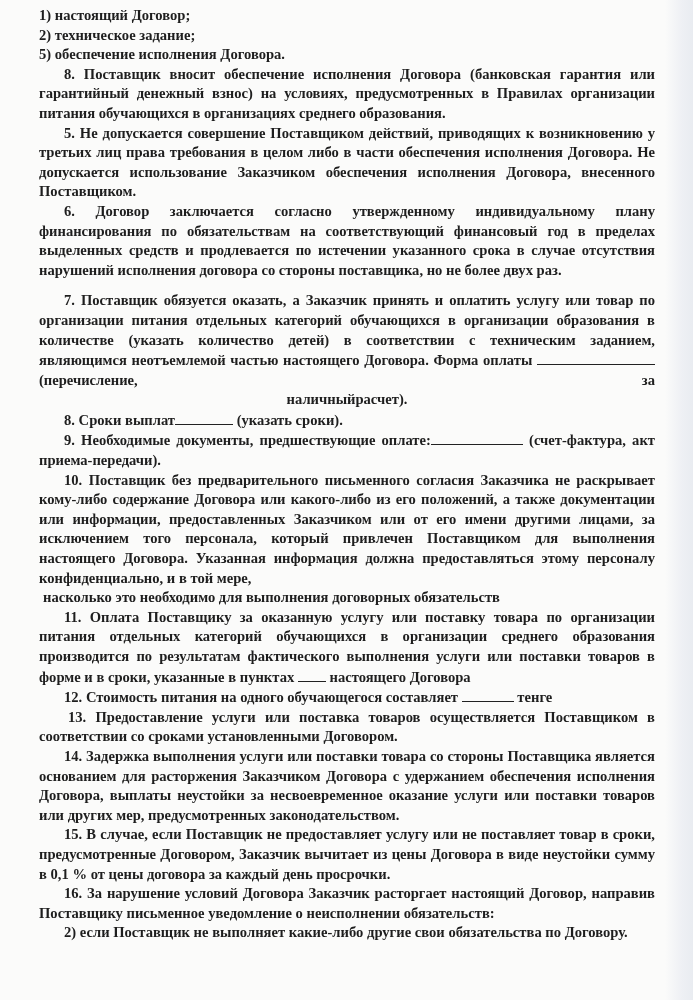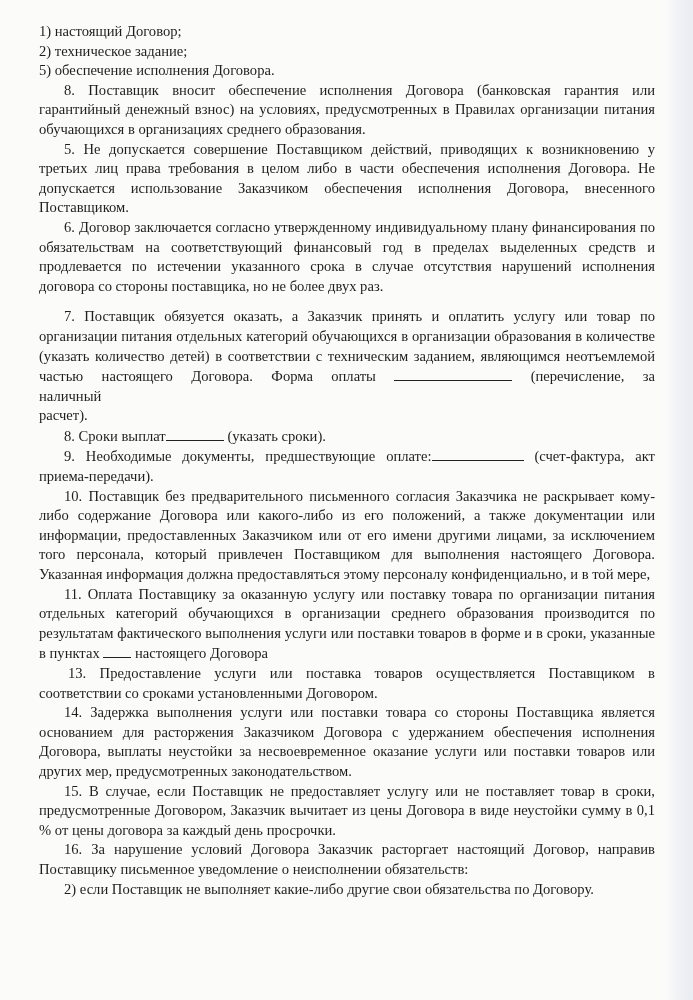--- a/index.html
+++ b/index.html
@@ -8,28 +8,28 @@
     background: #fbfbfa;
     font-family: "Liberation Serif", serif;
     color: #1e1e1e;
     position: relative;
   }
   .edge {
     position: absolute; top: 0; right: 0; width: 28px; height: 1000px;
     background: linear-gradient(to right, rgba(240,242,246,0) 0%, #eef0f4 60%, #e9ecf1 100%);
   }
   .page {
-    position: absolute; left: 39px; top: 16px; width: 616px;
-    font-size: 14.6px; line-height: 19.6px;
+    position: absolute; left: 39px; top: 0; width: 616px;
+    font-size: 14.6px; line-height: 19.6px; font-weight: bold;
   }
   .p { margin: 0; text-align: justify; text-align-last: left; }
   .ind { text-indent: 25px; }
   .line { display: block; }
   .first { padding-top: 6px; }
-  .split { display: flex; justify-content: center; flex-direction: column; }
+  .split { display: flex; justify-content: center; }
   .blank { display: inline-block; border-bottom: 1px solid #222; height: 14px; vertical-align: baseline; }
 </style>
 </head>
 <body>
 
 <div class="edge"></div>
 
 <div class="page">
   <p class="p line first">1) настоящий Договор;</p>
   <p class="p line">2) техническое задание;</p>
@@ -53,26 +53,32 @@
     <span>8. Сроки выплат</span><span class="blank" style="width:58px;"></span>
     <span>(указать сроки).</span>
   </p>
 
   <p class="p ind">
     <span>9. Необходимые документы, предшествующие оплате:</span><span class="blank" style="width:92px;"></span>
     <span>(счет-фактура, акт приема-передачи).</span>
   </p>
 
   <p class="p ind">10. Поставщик без предварительного письменного согласия Заказчика не раскрывает кому-либо содержание Договора или какого-либо из его положений, а также документации или информации, предоставленных Заказчиком или от его имени другими лицами, за исключением того персонала, который привлечен Поставщиком для выполнения настоящего Договора. Указанная информация должна предоставляться этому персоналу конфиденциально, и в той мере,</p>
+  <p class="p" style="padding-left:4px;">насколько это необходимо для выполнения договорных обязательств</p>
 
   <p class="p ind">
     <span>11. Оплата Поставщику за оказанную услугу или поставку товара по организации питания отдельных категорий обучающихся в организации среднего образования производится по результатам фактического выполнения услуги или поставки товаров в форме и в сроки, указанные в пунктах</span>
     <span class="blank" style="width:28px;"></span>
     <span>настоящего Договора</span>
   </p>
 
+  <p class="p ind">
+    <span>12. Стоимость питания на одного обучающегося составляет</span>
+    <span class="blank" style="width:52px;"></span>
+    <span>тенге</span>
+  </p>
 
   <p class="p ind" style="text-indent:29px;">13. Предоставление услуги или поставка товаров осуществляется Поставщиком в соответствии со сроками установленными Договором.</p>
   <p class="p ind">14. Задержка выполнения услуги или поставки товара со стороны Поставщика является основанием для расторжения Заказчиком Договора с удержанием обеспечения исполнения Договора, выплаты неустойки за несвоевременное оказание услуги или поставки товаров или других мер,  предусмотренных законодательством.</p>
   <p class="p ind">15. В случае, если Поставщик не предоставляет услугу или не поставляет товар в сроки, предусмотренные Договором, Заказчик вычитает из цены Договора в виде неустойки сумму в 0,1 % от цены договора за каждый день просрочки.</p>
   <p class="p ind">16. За нарушение условий Договора Заказчик расторгает настоящий Договор, направив Поставщику письменное уведомление о неисполнении обязательств:</p>
   <p class="p ind">2) если Поставщик не выполняет какие-либо другие свои обязательства по Договору.</p>
 </div>
 
 </body></html>

